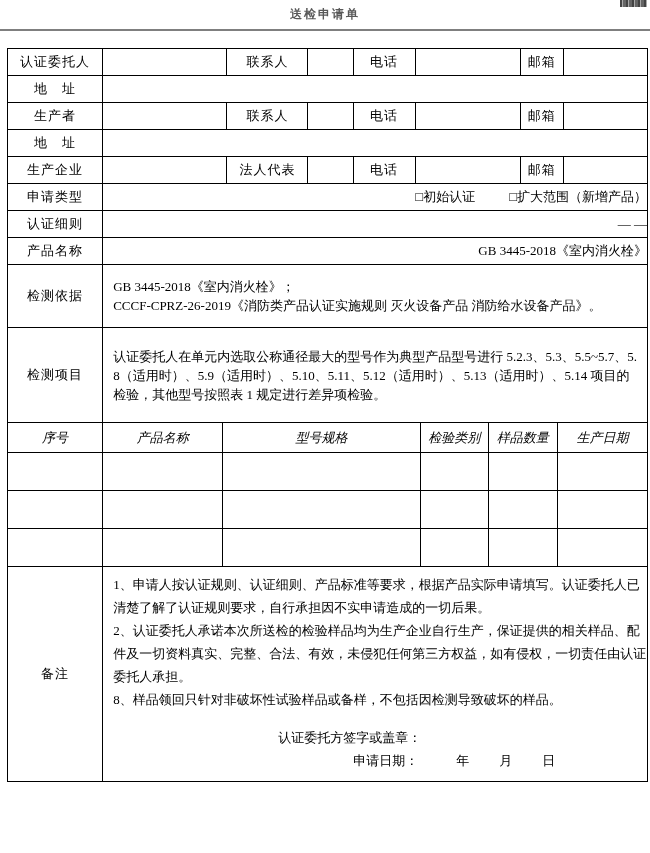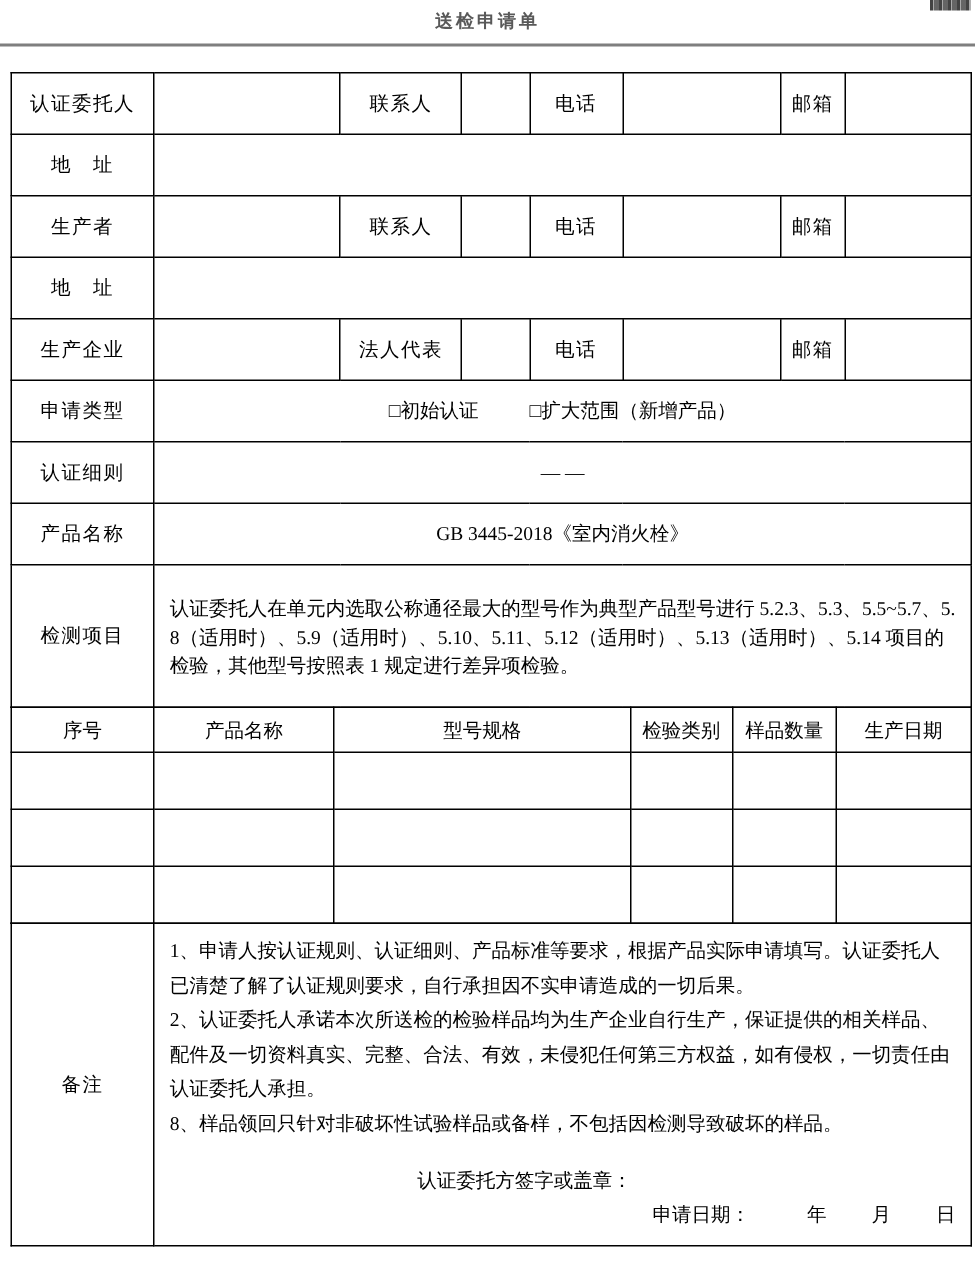--- a/index.html
+++ b/index.html
@@ -17,32 +17,32 @@
     background:repeating-linear-gradient(90deg,#222 0 2px,#9a9a9a 2px 3px,#4a4a4a 3px 6px);
   }
   table{border-collapse:collapse;table-layout:fixed;width:641px;margin-left:7px;}
   .tbl2,.tbl3{margin-top:-1px;}
   .tbl1{margin-top:17px;}
   td,th{
     border:1px solid #000;font-size:13px;font-weight:normal;
     padding:0;overflow:hidden;word-break:break-all;
   }
   .lbl{text-align:center;vertical-align:middle;letter-spacing:1px;}
-  .valc{text-align:center;vertical-align:middle;}
+  .valc{text-align:right;vertical-align:middle;}
   .vall{text-align:left;vertical-align:middle;padding:0 10px;line-height:19px;}
-  tr.rstd{height:41px;}
+  tr.rstd{height:27px;}
   tr.rbasis{height:63px;}
   tr.ritems{height:95px;}
-  tr.rphead{height:30px;}
+  tr.rphead{height:30px;font-style:italic;}
   tr.rpdata{height:38px;}
   tr.rremarks{height:215px;}
-  .remarks-cell{vertical-align:top;text-align:left;padding:6px 10px 0 10px;line-height:23px;}
+  .remarks-cell{vertical-align:top;text-align:left;padding:6px 0 0 10px;line-height:23px;}
   .opt-gap{display:inline-block;width:34px;}
   .sig1{margin-top:15px;margin-left:165px;}
-  .sig2{margin-left:240px;text-align:right;}
+  .sig2{margin-left:240px;}
   .g38{display:inline-block;width:38px;}
   .g30{display:inline-block;width:30px;}
 </style>
 </head>
 <body>
 
 <div class="corner-frag"></div>
 
 <div class="doc-title">送检申请单</div>
 <div class="title-rule"></div>
@@ -103,20 +103,27 @@
       <span>□初始认证</span><span class="opt-gap"></span><span>□扩大范围（新增产品）</span>
     </td>
   </tr>
   <tr class="rstd">
     <td class="lbl">认证细则</td>
     <td colspan="7" class="valc">— —</td>
   </tr>
   <tr class="rstd">
     <td class="lbl">产品名称</td>
     <td colspan="7" class="valc">GB 3445-2018《室内消火栓》</td>
+  </tr>
+  <tr class="rbasis">
+    <td class="lbl">检测依据</td>
+    <td colspan="7" class="vall">
+      <div>GB 3445-2018《室内消火栓》；</div>
+      <div>CCCF-CPRZ-26-2019《消防类产品认证实施规则 灭火设备产品 消防给水设备产品》。</div>
+    </td>
   </tr>
   <tr class="ritems">
     <td class="lbl">检测项目</td>
     <td colspan="7" class="vall">认证委托人在单元内选取公称通径最大的型号作为典型产品型号进行 5.2.3、5.3、5.5~5.7、5.8（适用时）、5.9（适用时）、5.10、5.11、5.12（适用时）、5.13（适用时）、5.14 项目的检验，其他型号按照表 1 规定进行差异项检验。</td>
   </tr>
 </tbody>
   </table>
 
 <table class="tbl2">
   <colgroup>

